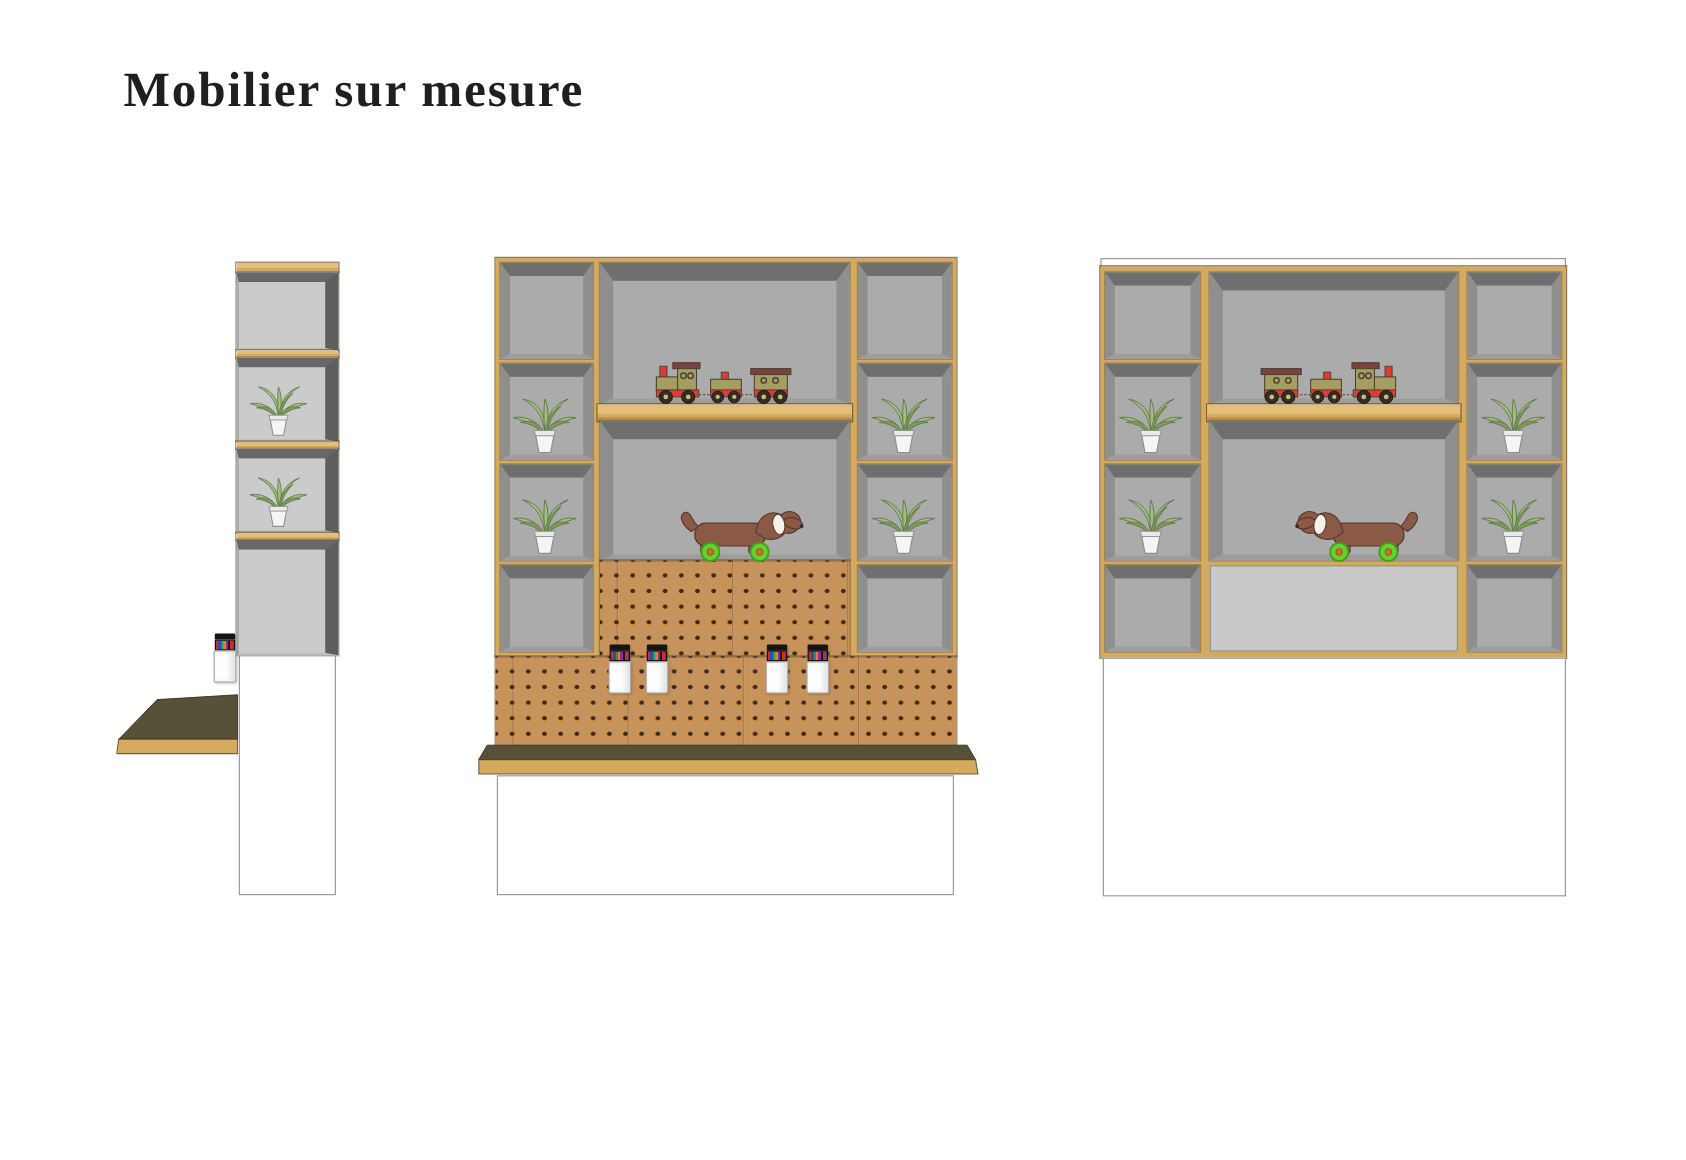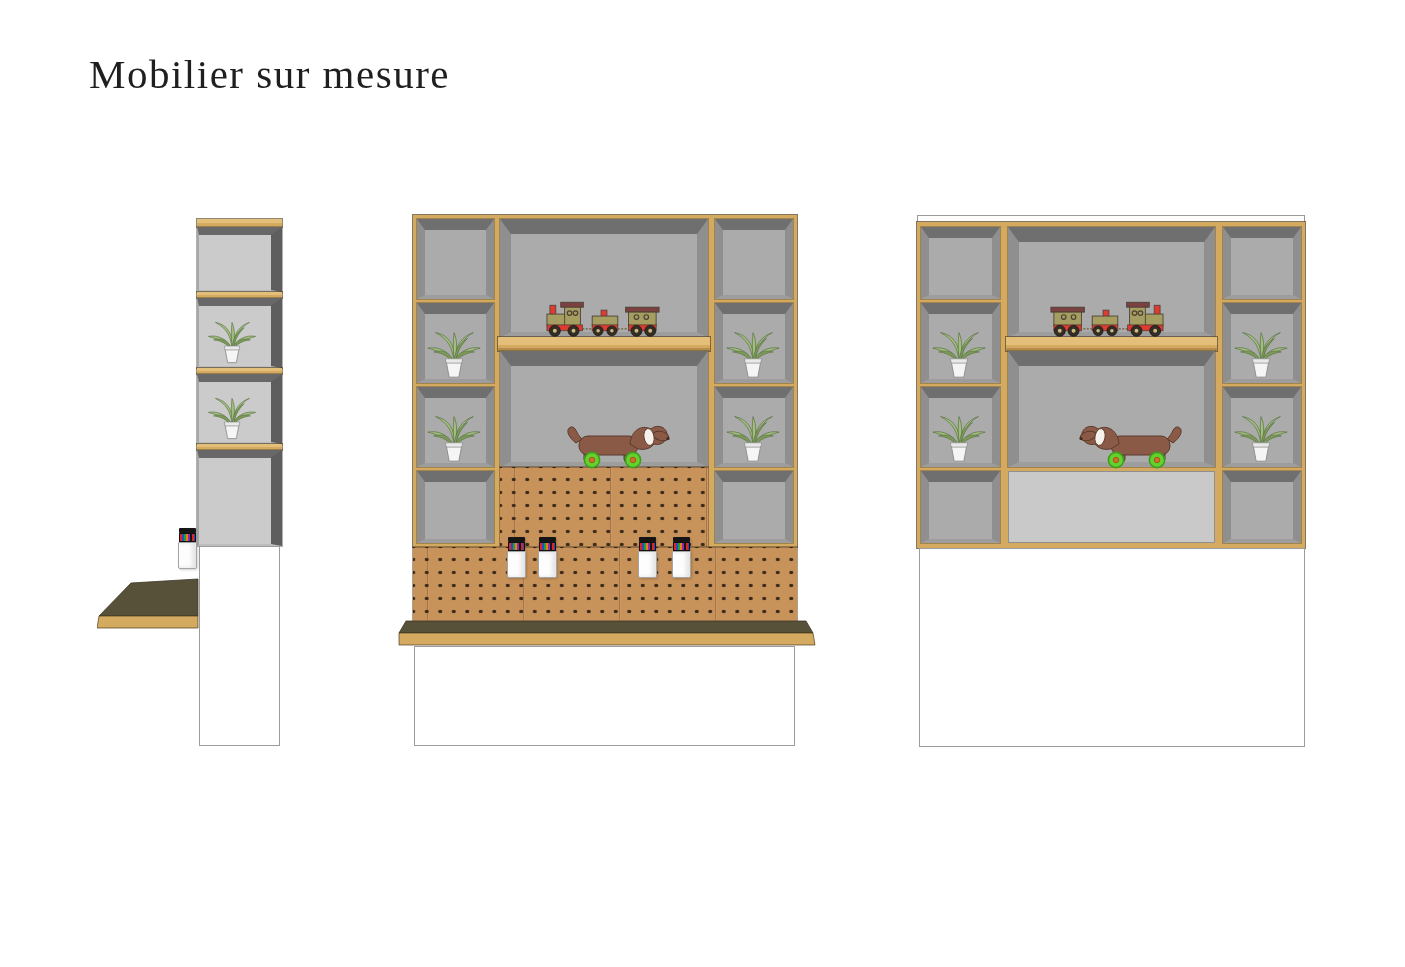--- a/index.html
+++ b/index.html
@@ -7,24 +7,24 @@
   .canvas {
     position: relative;
     width: 1405px;
     height: 967px;
     background: #ffffff;
     overflow: hidden;
     font-family: "Liberation Serif", serif;
   }
   .page-title {
     position: absolute;
-    left: 89px;
+    left: 103px;
     top: 50px;
     font-size: 41px;
-    font-weight: 400;
+    font-weight: 700;
     letter-spacing: 1.5px;
     color: #1f1f1f;
     font-family: "Liberation Serif", serif;
   }
   .view { position: absolute; }
   .abs { position: absolute; }
 
   
   .frame {
     position: absolute;

